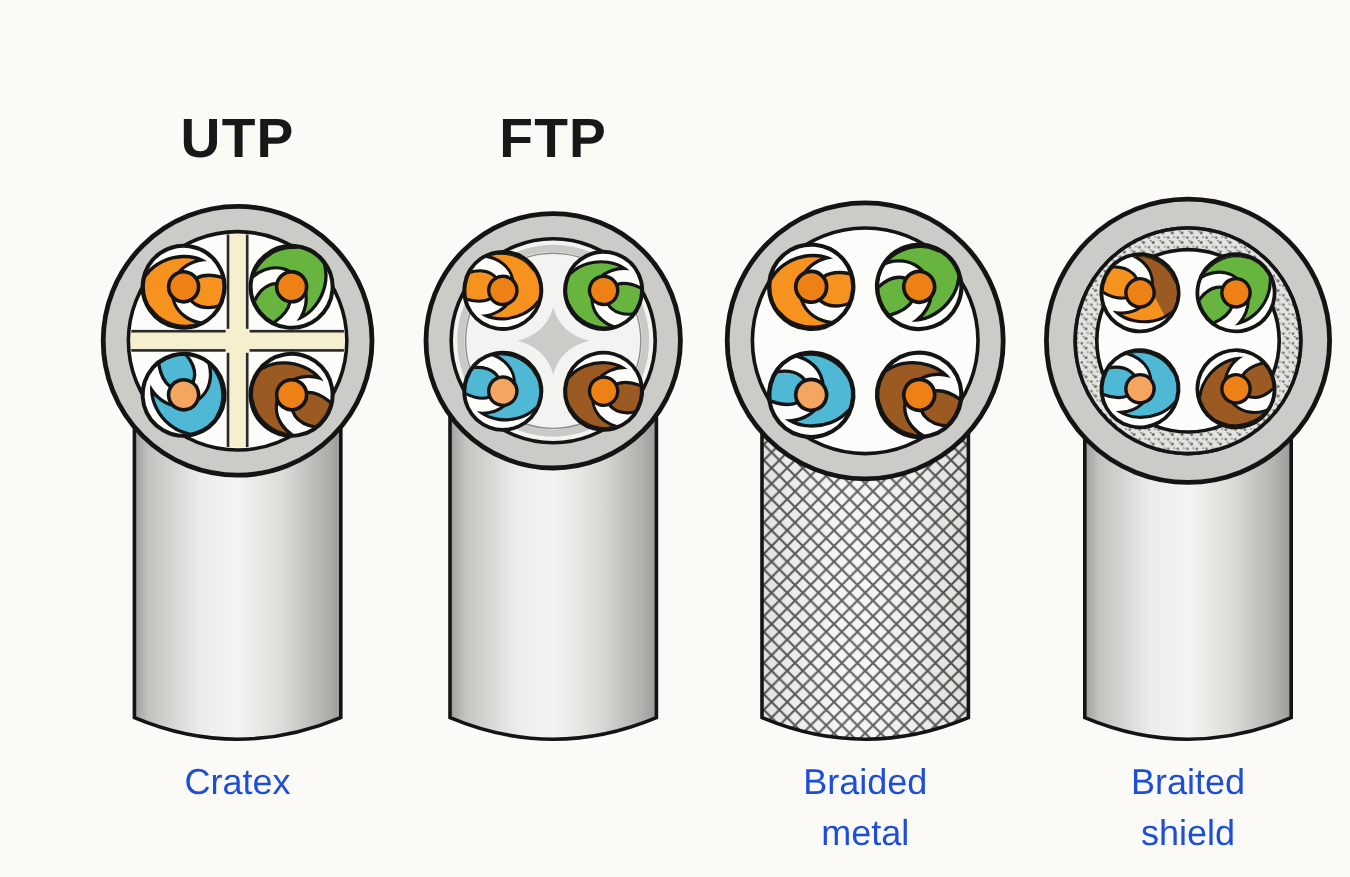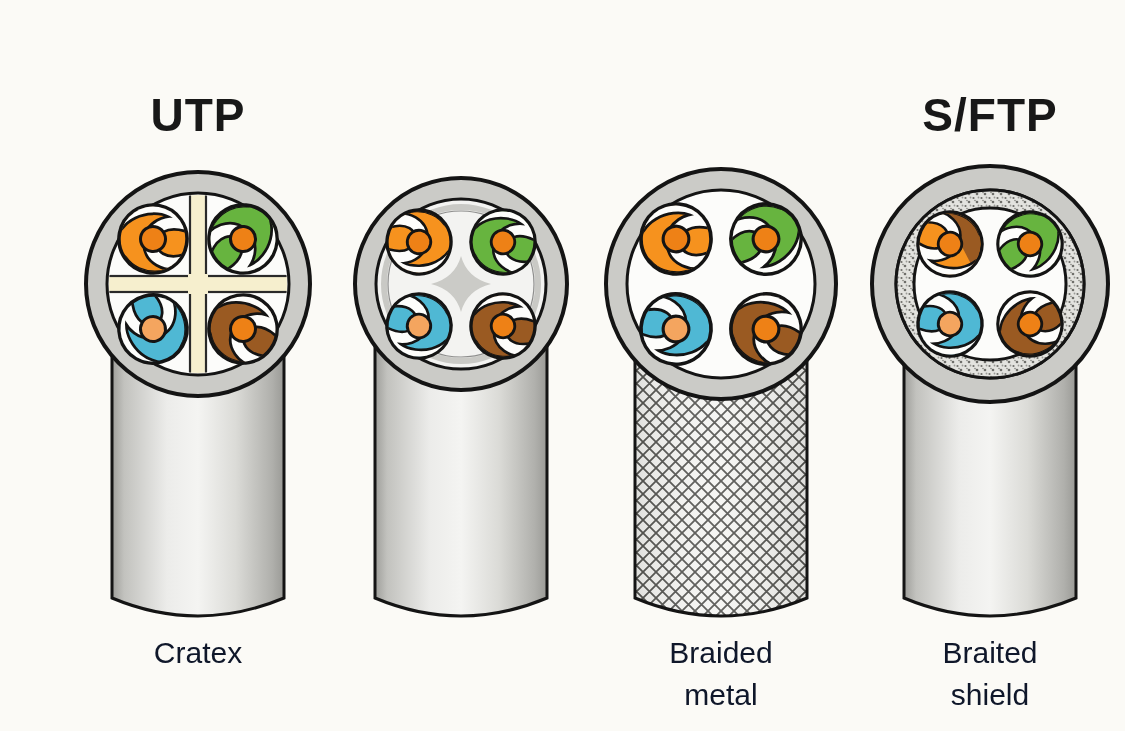--- a/index.html
+++ b/index.html
@@ -16,21 +16,21 @@
   .cable-title{
     position:absolute;top:72px;left:0;width:100%;
     margin:0;text-align:center;
     font-size:46px;font-weight:700;letter-spacing:1px;color:#181818;
   }
   .cable-art{position:absolute;top:140px;left:0;width:260px;height:470px;}
   .cable-art svg{display:block;width:260px;height:470px;}
   .cable-caption{
     position:absolute;top:616px;left:50%;transform:translateX(-50%);
     width:170px;margin:0;text-align:center;
-    font-size:30px;font-weight:400;line-height:1.4;color:#0f172a;
+    font-size:30px;font-weight:400;line-height:1.4;color:#1d4ed8;
   }
 </style>
 </head>
 <body>
 
 <div class="canvas">
 
   <figure class="col col-0">
     <h2 class="cable-title">UTP</h2>
     <div class="cable-art">
@@ -112,20 +112,21 @@
               <path d="M-38,-8 C-26,-32 12,-42 30,-20 C8,-22 -4,-10 -2,4 C0,18 16,26 36,16 C30,40 -8,48 -28,28" fill="none" stroke="#FDFDFB" stroke-width="10.5" stroke-linecap="round"></path>
             </g>
             <circle r="12.5" fill="#EE8116" stroke="#141414" stroke-width="3"></circle>
           </g>
         </svg>
       </div>
     <p class="cable-caption">Cratex</p>
   </figure>
 
   <figure class="col col-1">
+    <h2 class="cable-title">FTP</h2>
     <div class="cable-art">
         <svg viewBox="0 0 260 470">
           <defs>
             <linearGradient id="bg1" x1="0" y1="0" x2="1" y2="0">
               <stop offset="0" stop-color="#9E9E9A"></stop>
               <stop offset="0.07" stop-color="#C2C2BE"></stop>
               <stop offset="0.32" stop-color="#ECECEA"></stop>
               <stop offset="0.5" stop-color="#F4F4F2"></stop>
               <stop offset="0.72" stop-color="#DBDBD7"></stop>
               <stop offset="0.93" stop-color="#B0B0AC"></stop>
@@ -281,21 +282,20 @@
               <path d="M-38,-8 C-26,-32 12,-42 30,-20 C8,-22 -4,-10 -2,4 C0,18 16,26 36,16 C30,40 -8,48 -28,28" fill="none" stroke="#FDFDFB" stroke-width="10.5" stroke-linecap="round"></path>
             </g>
             <circle r="12.5" fill="#EE8116" stroke="#141414" stroke-width="3"></circle>
           </g>
         </svg>
       </div>
     <p class="cable-caption">Braided metal</p>
   </figure>
 
   <figure class="col col-3">
-    <h2 class="cable-title">S/FTP</h2>
     <div class="cable-art">
         <svg viewBox="0 0 260 470">
           <defs>
             <linearGradient id="bg3" x1="0" y1="0" x2="1" y2="0">
               <stop offset="0" stop-color="#9E9E9A"></stop>
               <stop offset="0.07" stop-color="#C2C2BE"></stop>
               <stop offset="0.32" stop-color="#ECECEA"></stop>
               <stop offset="0.5" stop-color="#F4F4F2"></stop>
               <stop offset="0.72" stop-color="#DBDBD7"></stop>
               <stop offset="0.93" stop-color="#B0B0AC"></stop>

